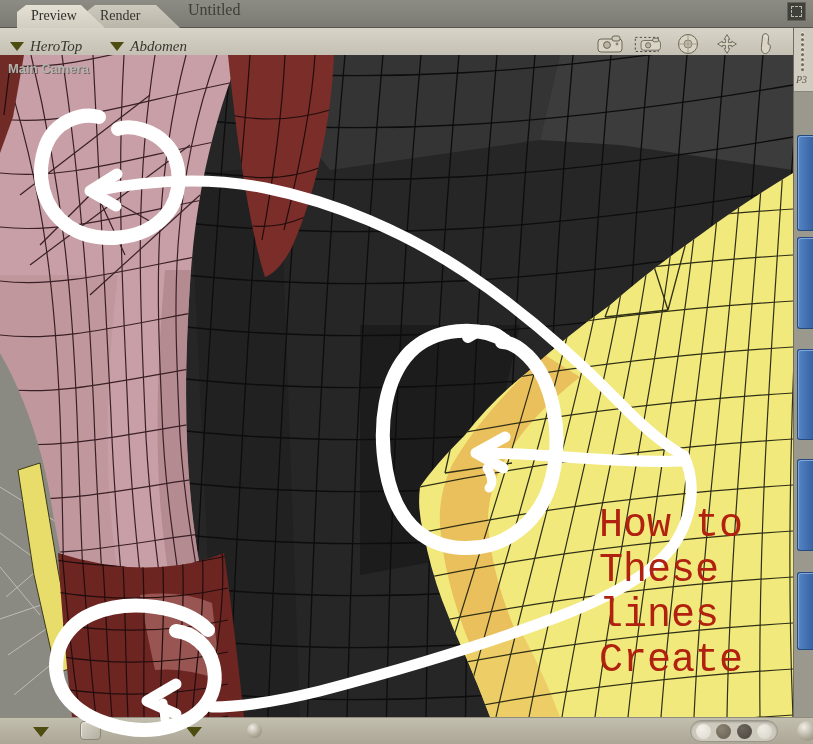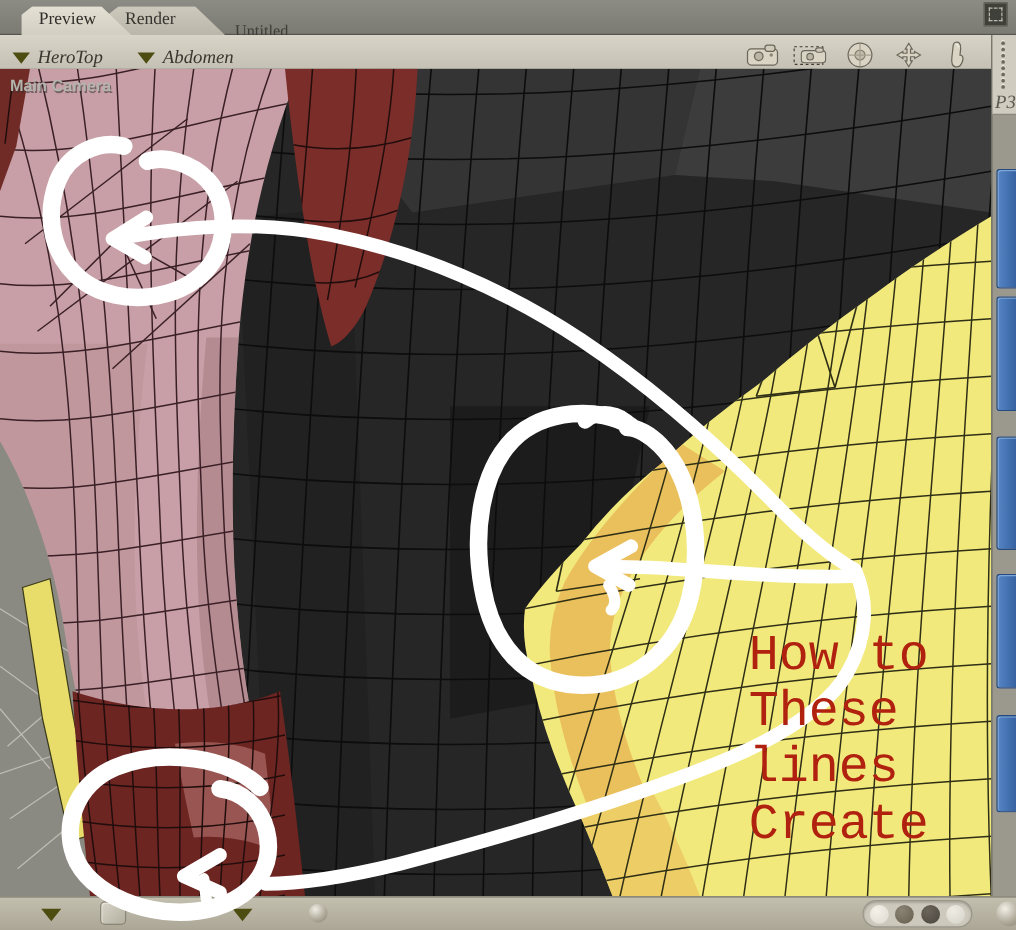--- a/index.html
+++ b/index.html
@@ -7,21 +7,21 @@
        font-family:"Liberation Serif",serif;background:#8b8a82;
        -webkit-user-select:none;user-select:none;}
   
   .topbar{position:absolute;left:0;top:0;width:813px;height:28px;
           background:linear-gradient(#8d8c84,#7c7b73);border-bottom:1px solid #55544e;box-sizing:border-box;}
   .tab{position:absolute;top:5px;height:23px;line-height:22px;font-size:14px;color:#2f2e2a;
        padding:0 26px 0 14px;box-sizing:border-box;
        clip-path:polygon(0 100%,0 7px,9px 0,calc(100% - 24px) 0,100% 100%);}
   .tab.active{left:17px;width:88px;background:linear-gradient(#e4e0d4,#d2cec2);z-index:3;}
   .tab.back{left:86px;width:94px;background:linear-gradient(#cdc9bd,#bab6aa);z-index:2;color:#35342f;}
-  .doc-title{position:absolute;left:188px;top:17px;font-size:13px;color:#3e3d38;}
+  .doc-title{position:absolute;left:188px;top:1px;font-size:16px;color:#3e3d38;}
   .expand{position:absolute;left:787px;top:2px;width:19px;height:19px;background:#40403a;
           border:1px solid #62625a;box-sizing:border-box;}
   .expand:before{content:"";position:absolute;left:3px;top:3px;right:3px;bottom:3px;
           border:1px dashed #b9b9ad;}
   
   .toolrow{position:absolute;left:0;top:28px;width:793px;height:27px;
            background:linear-gradient(#d8d4c8,#c4c0b4);box-sizing:border-box;
            display:flex;align-items:flex-end;}
   .dd{display:flex;align-items:center;gap:6px;margin-left:10px;cursor:default;}
   .dd+.dd{margin-left:28px;}
@@ -31,21 +31,21 @@
   .ticons{margin-left:auto;margin-right:12px;display:flex;align-items:center;gap:9px;}
   .ticon{width:30px;height:22px;display:flex;align-items:center;justify-content:center;}
   
   .rstrip{position:absolute;left:793px;top:28px;width:20px;height:689px;background:#9b988d;
           border-left:1px solid #6f6d64;box-sizing:border-box;}
   .rstrip-top{position:absolute;left:0;top:0;width:20px;height:64px;background:#d0ccc0;
           border-bottom:1px solid #8a877c;box-sizing:border-box;}
   .gripdots{position:absolute;left:7px;top:3px;}
   .gripdots i{display:block;width:3px;height:3px;border-radius:50%;background:#6d6a5e;
           box-shadow:0 -1px 0 #efece2;margin:2px 0;}
-  .p3{position:absolute;left:2px;top:46px;font-style:italic;font-size:15px;color:#5b5a50;font-family:Liberation Serif, serif;}
+  .p3{position:absolute;left:2px;top:46px;font-style:italic;font-size:10px;color:#5b5a50;font-family:Liberation Serif, serif;}
   .bluebar{position:absolute;left:3px;width:17px;background:linear-gradient(90deg,#5585c5,#35609f);
            border:1px solid #254a80;border-right:none;border-radius:3px 0 0 3px;box-sizing:border-box;
            box-shadow:inset 1px 1px 0 #7ea6d8;}
   
   .viewport{position:absolute;left:0;top:55px;width:793px;height:650px;}
   .camlabel{position:absolute;left:8px;top:6px;font-family:"Liberation Sans",sans-serif;
             font-weight:bold;font-size:13px;color:#b4b4ac;text-shadow:1px 1px 0 rgba(50,50,50,.55);}
   
   .botbar{position:absolute;left:0;top:717px;width:813px;height:27px;
           background:linear-gradient(#c3bfaf,#aba695);border-top:1px solid #8f8b7d;box-sizing:border-box;}

